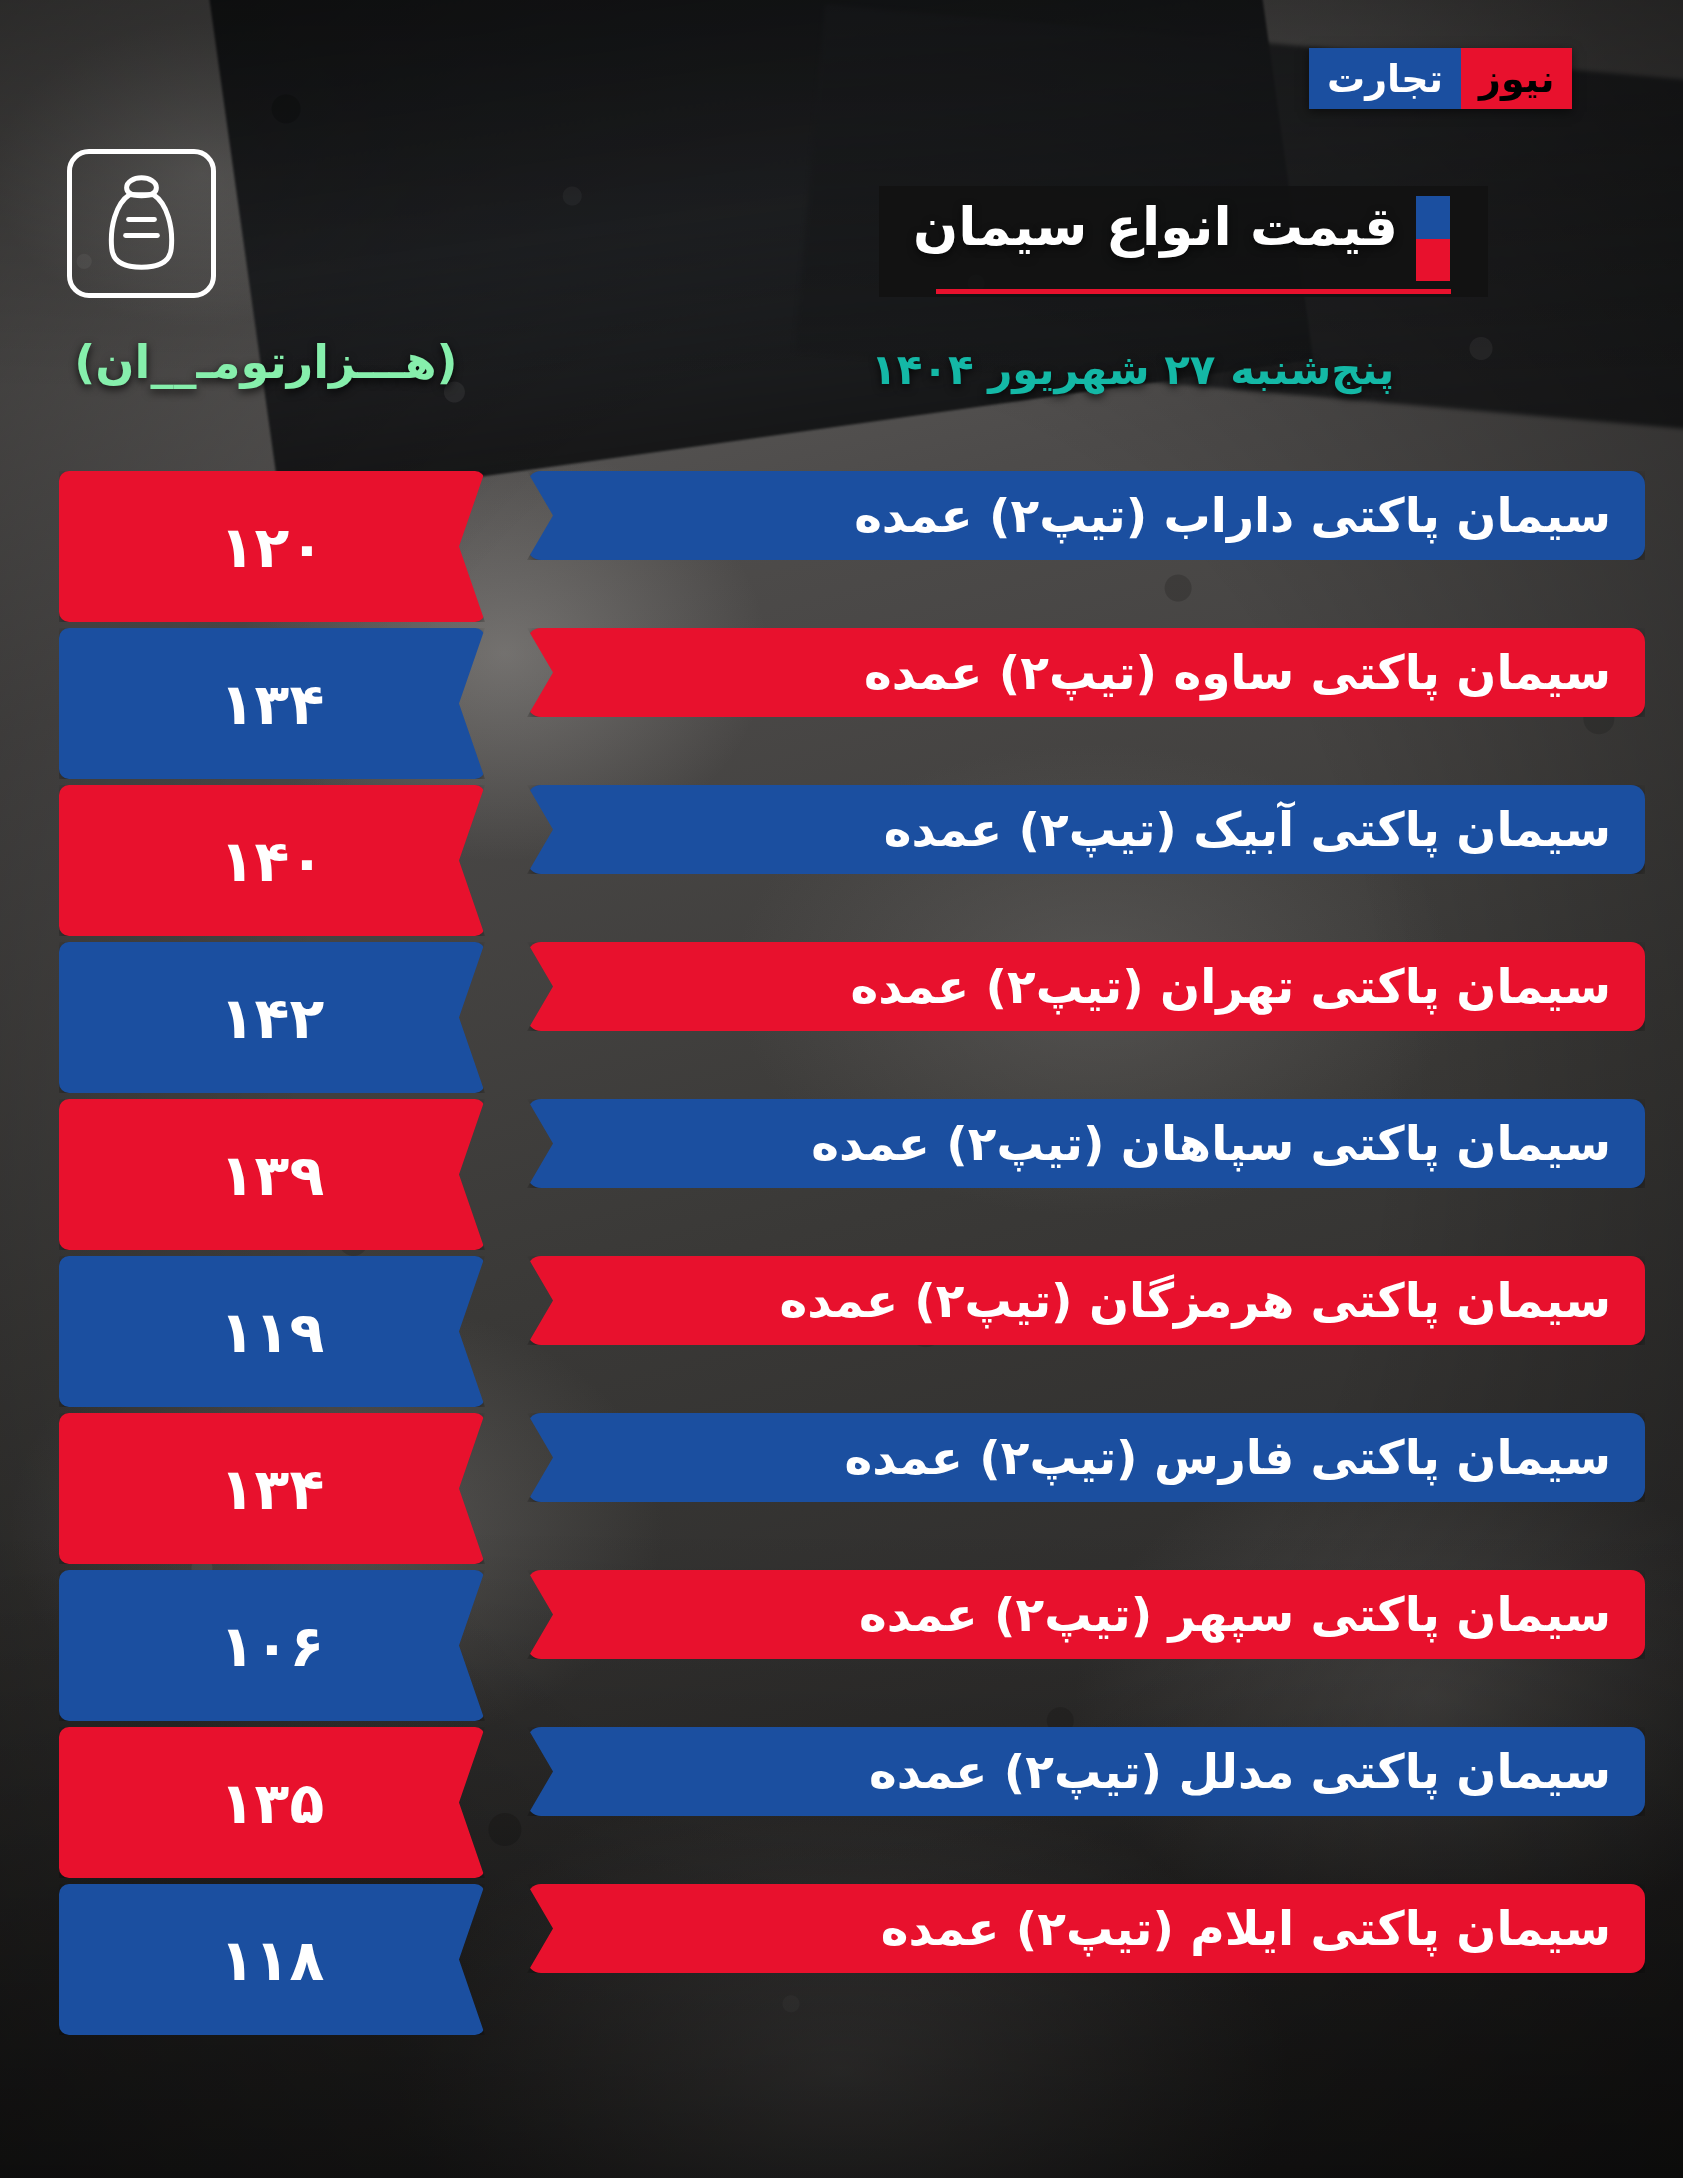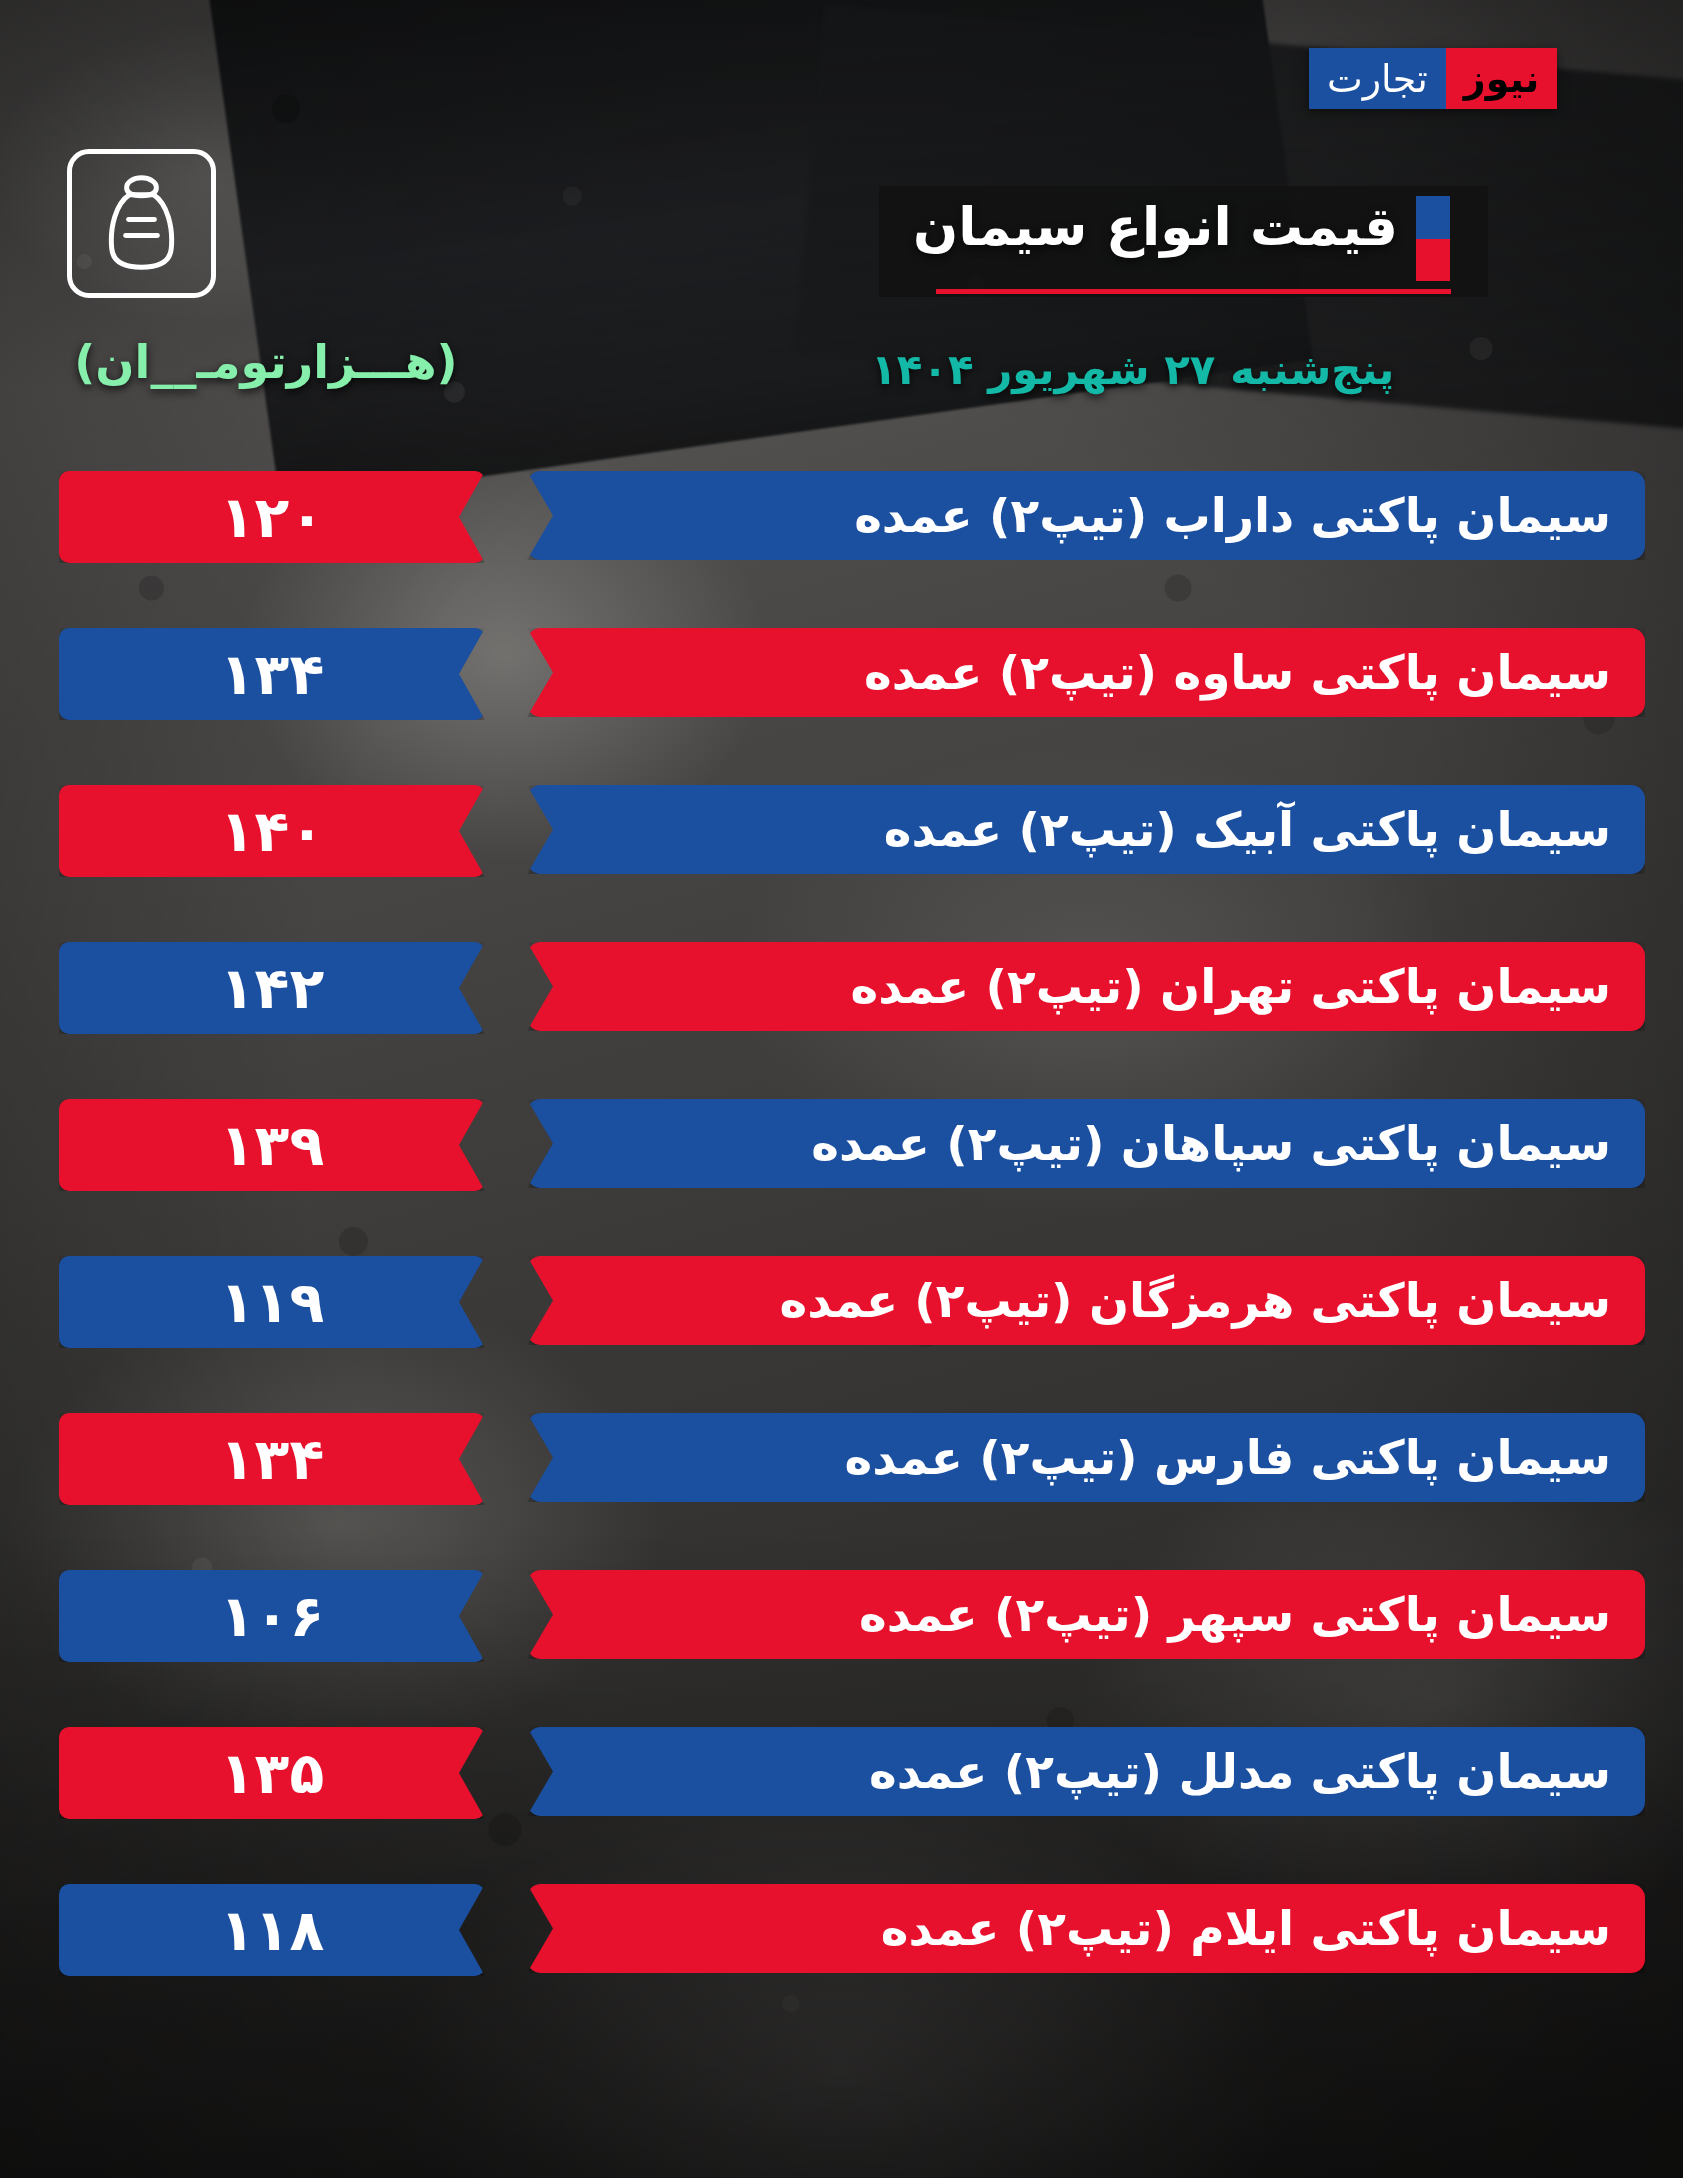--- a/index.html
+++ b/index.html
@@ -113,21 +113,21 @@
     letter-spacing: -1px;
   }
   .brand-blue {
     background: #1b4fa0;
     color: #fff;
     display: flex;
     align-items: center;
     justify-content: center;
     padding: 0 18px;
     font-size: 38px;
-    font-weight: normal;
+    font-weight: bold;
     letter-spacing: -1px;
   }
 
   .title-wrap {
     position: absolute;
     top: 186px;
     left: 879px;
     width: 673px;
     display: flex;
     align-items: center;
@@ -235,21 +235,21 @@
     direction: rtl;
     white-space: nowrap;
     box-shadow: 0 4px 12px rgba(0,0,0,.45);
     clip-path: polygon(0 0, 100% 0, 100% 100%, 0 100%, 26px 50%);
   }
   .price {
     position: absolute;
     top: 8px;
     left: 59px;
     width: 426px;
-    height: 92px;
+    height: 151px;
     display: flex;
     align-items: center;
     justify-content: center;
     color: #ffffff;
     font-size: 57px;
     font-weight: bold;
     border-radius: 10px;
     box-shadow: 0 4px 12px rgba(0,0,0,.45);
     clip-path: polygon(0 0, 100% 0, calc(100% - 26px) 50%, 100% 100%, 0 100%);
     direction: rtl;

